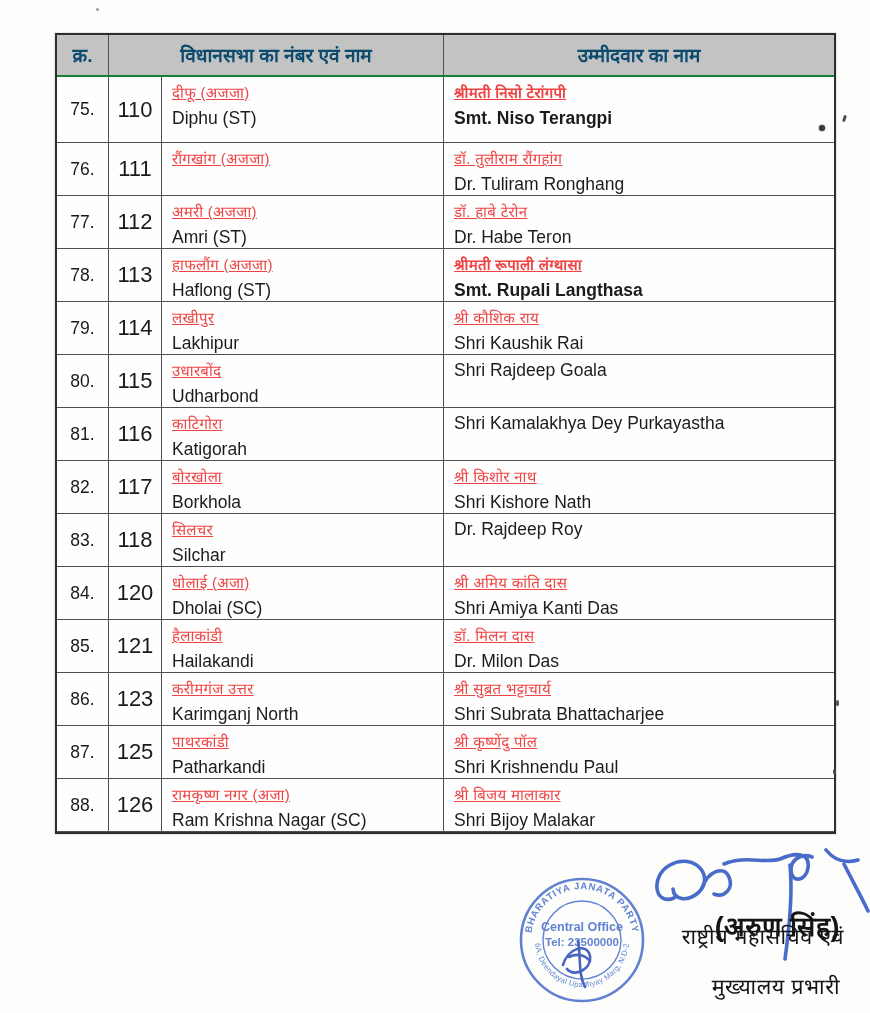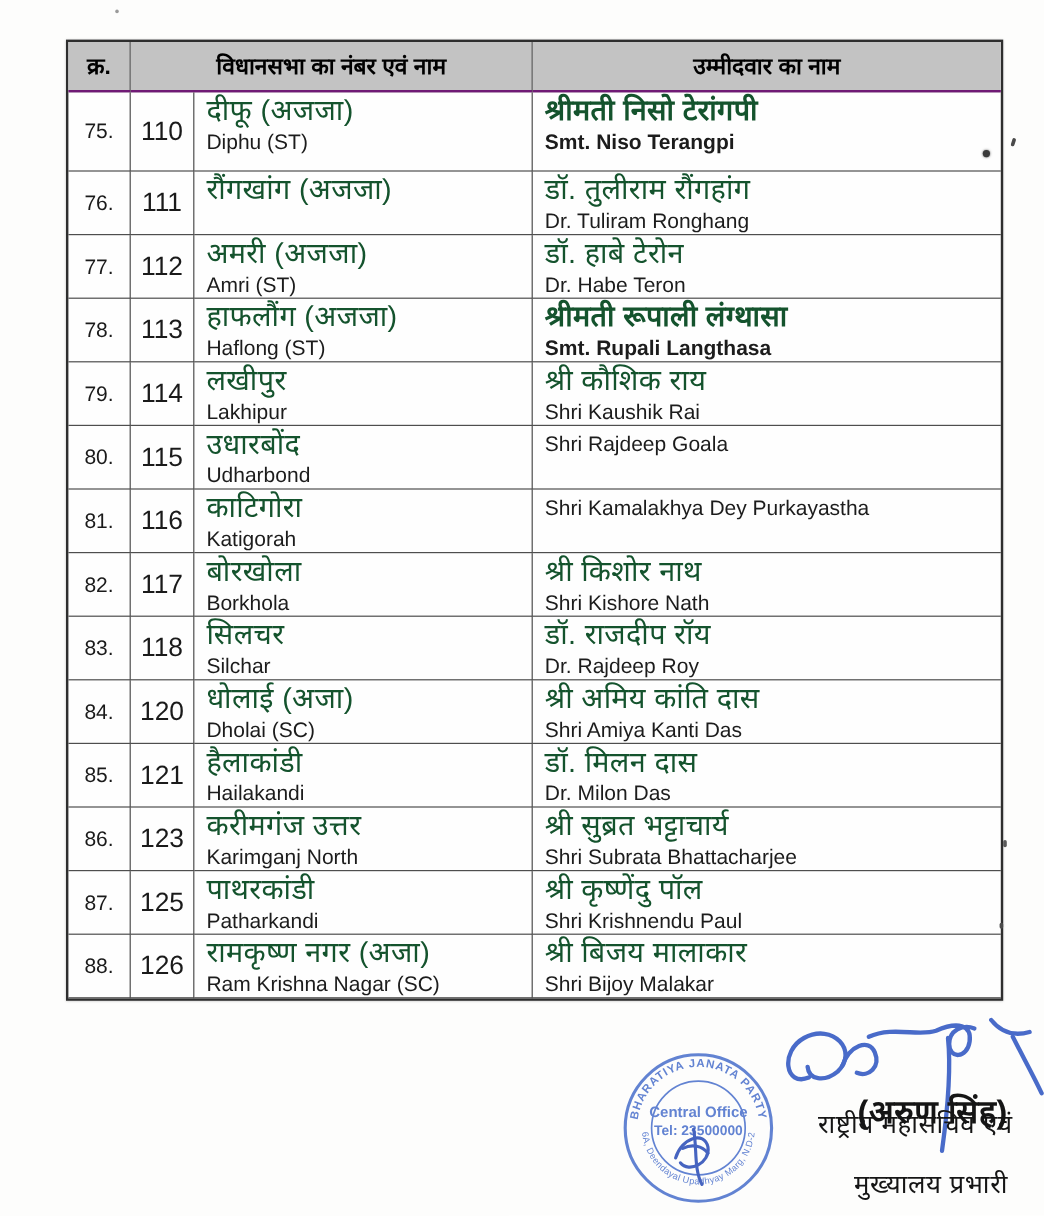--- a/index.html
+++ b/index.html
@@ -22,36 +22,36 @@
   .trow{display:contents;}
   .cell{
     border-right:1px solid #4e4e4e;
     border-bottom:1px solid #4e4e4e;
     box-sizing:border-box;
     overflow:hidden;
   }
   .cell.last{border-right:none;}
   .hcell{
     background:#c3c3c3;
-    border-bottom:2px solid #701a75;
+    border-bottom:2px solid #15803d;
     display:flex;align-items:center;justify-content:center;
-    font-weight:bold;font-size:19px;color:#000000;
+    font-weight:bold;font-size:19px;color:#0c4a6e;
   }
   .h-const{grid-column:2 / 4;}
   .c-serial{
     display:flex;align-items:center;justify-content:center;
     font-size:17.5px;color:#1a1a1a;
   }
   .c-num{
     display:flex;align-items:center;justify-content:center;
     font-size:22px;color:#1a1a1a;text-align:right;
   }
   .c-name{padding:3px 8px 0 10px;}
   .c-cand{padding:3px 8px 0 10px;}
-  .hi{font-size:24px;line-height:26px;font-weight:500;letter-spacing:.3px;color:#14532d;}
+  .hi{font-size:15px;line-height:26px;font-weight:500;letter-spacing:.3px;color:#ef4444;text-decoration:underline;}
   .en{font-size:17.5px;line-height:25px;font-weight:400;color:#1c1c1c;}
   .trow.bold .c-cand .hi{font-weight:700;}
   .trow.bold .c-cand .en{font-weight:700;}
   
   .sig-name{
     position:absolute;top:907px;right:30px;
     font-size:27px;font-weight:700;color:#151515;letter-spacing:.5px;
   }
   .sig-title1{
     position:absolute;top:921px;right:26px;
@@ -183,21 +183,20 @@
   </div>
 
   <div class="trow">
     <div class="cell c-serial">83.</div>
     <div class="cell c-num">118</div>
     <div class="cell c-name">
       <div class="hi">सिलचर</div>
       <div class="en">Silchar</div>
     </div>
     <div class="cell c-cand last">
-      <div class="hi">डॉ. राजदीप रॉय</div>
       <div class="en">Dr. Rajdeep Roy</div>
     </div>
   </div>
 
   <div class="trow">
     <div class="cell c-serial">84.</div>
     <div class="cell c-num">120</div>
     <div class="cell c-name">
       <div class="hi">धोलाई (अजा)</div>
       <div class="en">Dholai (SC)</div>

